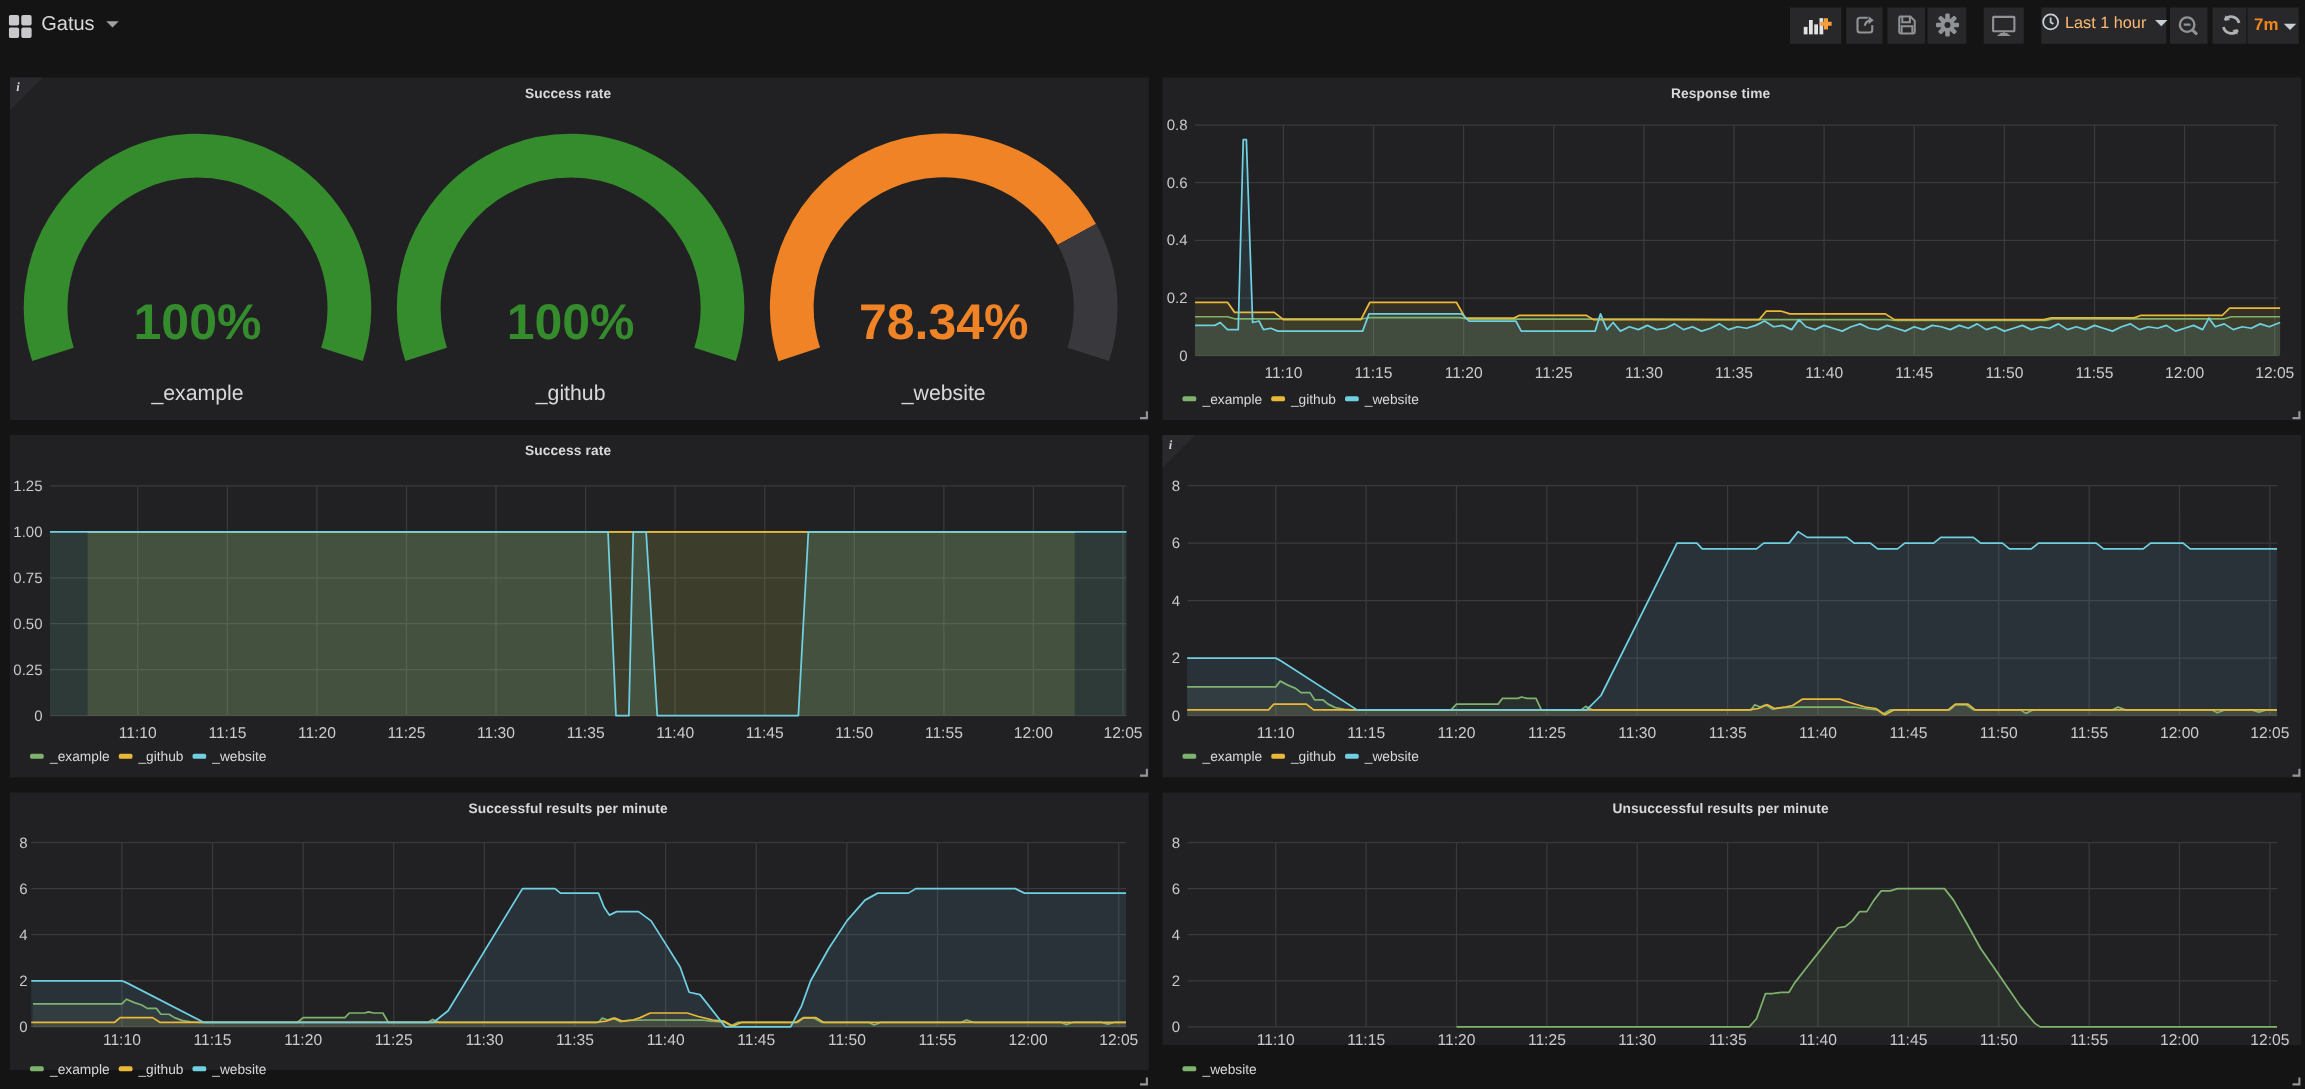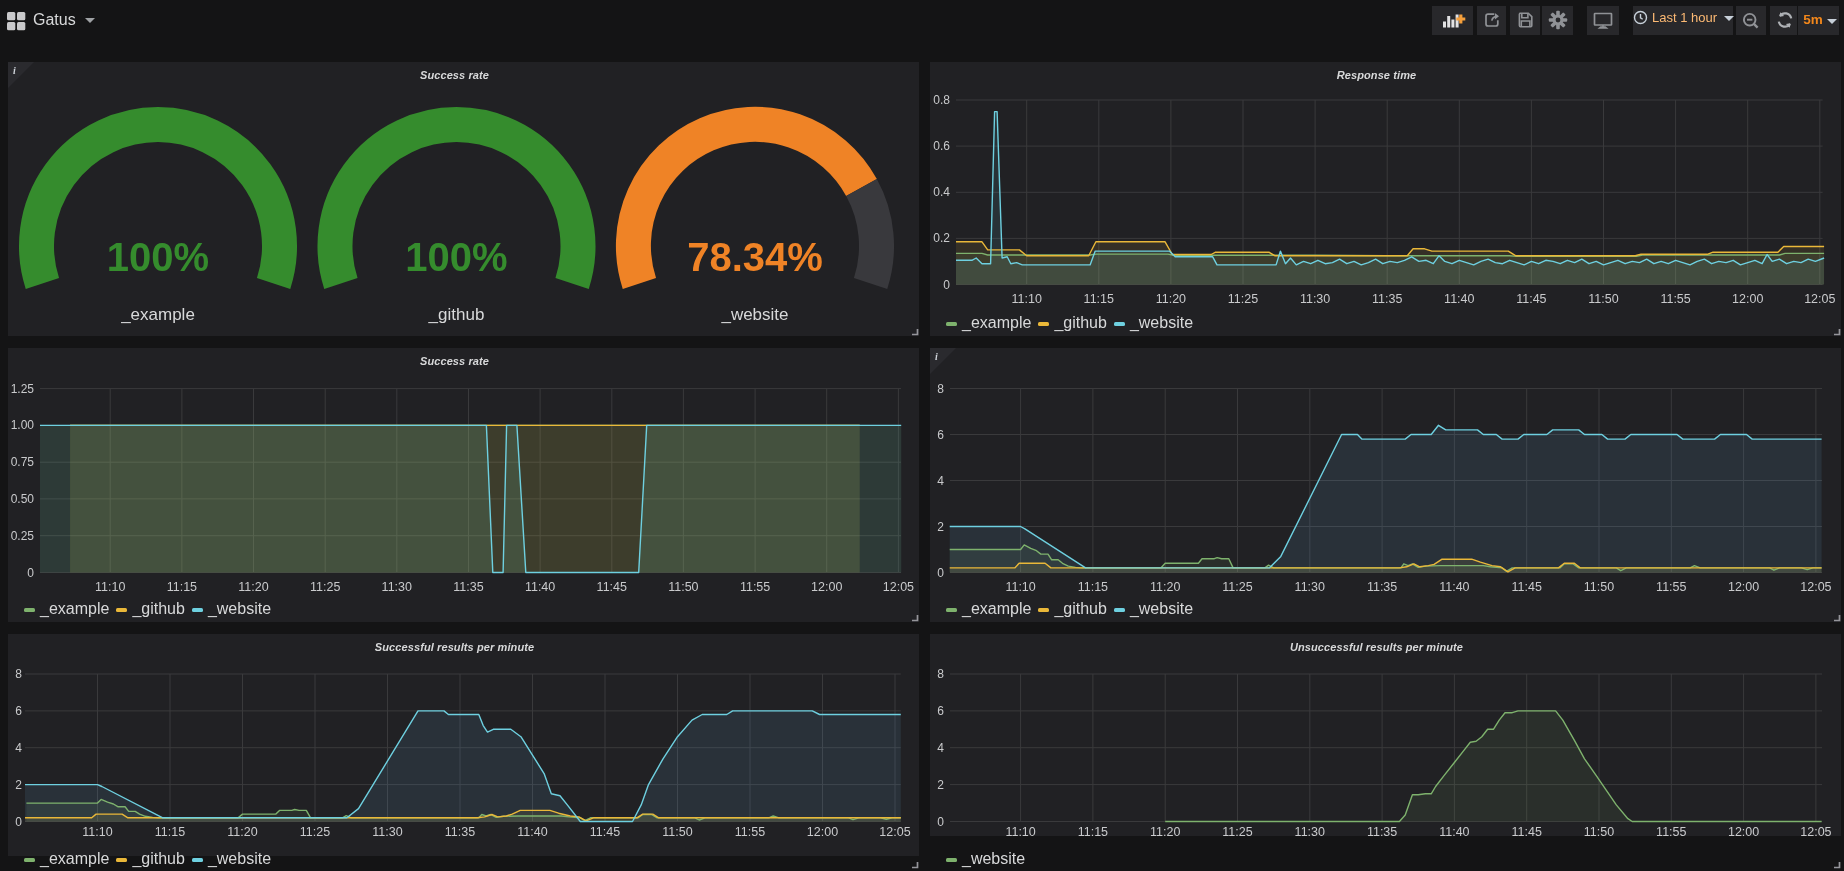--- a/index.html
+++ b/index.html
@@ -1,20 +1,20 @@
 <!DOCTYPE html>
 <html><head><meta charset="utf-8"><style>
 * { margin:0; padding:0; box-sizing:border-box; }
 html,body { width:1844px; height:871px; background:#141415; overflow:hidden;
   font-family:"Liberation Sans",sans-serif; }
 .panel { position:absolute; background:#212124; }
 .ptitle { position:absolute; top:0; left:0; right:18px; height:24px; line-height:26px;
-  text-align:center; font-size:11px; font-weight:700; color:#d8d9da; letter-spacing:0.1px;font-style:italic; }
+  text-align:center; font-size:11px; font-weight:700; color:#d8d9da; letter-spacing:0.1px; }
 svg text { font-family:"Liberation Sans",sans-serif; }
-.legend { position:absolute; left:16px; font-size:16px; color:#d8d9da; }
+.legend { position:absolute; left:16px; font-size:11px; color:#d8d9da; }
 .li { margin-right:7px; }
 .dash { display:inline-block; width:11px; height:4px; border-radius:1.5px; margin-right:5px; vertical-align:2px; }
 .rc { position:absolute; }
 .infotri { position:absolute; left:0; top:0; width:0; height:0;
   border-top:26px solid #2a2a2e; border-right:26px solid transparent; }
 .infoi { position:absolute; left:5px; top:3px; font:italic 700 10px "Liberation Serif",serif; color:#cfd4da; }
 .tbtn { position:absolute; top:6px; height:29px; background:#28282b; text-align:center;
   padding-top:3px; }
 .ttxt { color:#fdba74; font-size:15px; padding-top:4px; }
 .caret { display:inline-block; width:0; height:0; border-left:5px solid transparent;
@@ -72,21 +72,21 @@
 <path d="M14.9 14.9 L18.6 18.6" stroke="#909296" stroke-width="2.4"></path>
 </svg></div>
 <div class="tbtn" style="left:1770px;width:69px">
     <span style="position:absolute;left:6px;top:5px"><svg width="18" height="18" viewBox="0 0 20 20">
 <path d="M16.9 8.2 A7.1 7.1 0 0 0 4.2 5.5" fill="none" stroke="#aeb1b5" stroke-width="2.5"></path>
 <path d="M4.6 1.4 L4.2 6.3 L9 5.6 Z" fill="#aeb1b5"></path>
 <path d="M3.1 11.8 A7.1 7.1 0 0 0 15.8 14.5" fill="none" stroke="#aeb1b5" stroke-width="2.5"></path>
 <path d="M15.4 18.6 L15.8 13.7 L11 14.4 Z" fill="#aeb1b5"></path>
 </svg></span>
     <span class="sep"></span>
-    <span style="position:absolute;left:31px;top:6px;width:24px;text-align:center;color:#f2871b;font-weight:700;font-size:13.5px">5m</span>
+    <span style="position:absolute;left:31px;top:6px;width:24px;text-align:center;color:#f2871b;font-weight:700;font-size:13.5px">7m</span>
     <span class="caret" style="position:absolute;left:57px;top:13px"></span>
   </div>
 <div class="panel" style="left:8px;top:62px;width:911px;height:274px">
     <div class="ptitle">Success rate</div>
     <div class="infotri"></div>
     <div class="infoi">i</div>
     <svg width="911" height="274" style="position:absolute;left:0;top:0">
       <path d="M34.4 221.5 A121.5 121.5 0 1 1 265.6 221.5" fill="none" stroke="#358C2D" stroke-width="35"></path>
       <path d="M332.9 221.5 A121.5 121.5 0 1 1 564.1 221.5" fill="none" stroke="#358C2D" stroke-width="35"></path>
       <path d="M631.4 221.5 A121.5 121.5 0 0 1 853.5 125.5" fill="none" stroke="#EF8326" stroke-width="35"></path>

